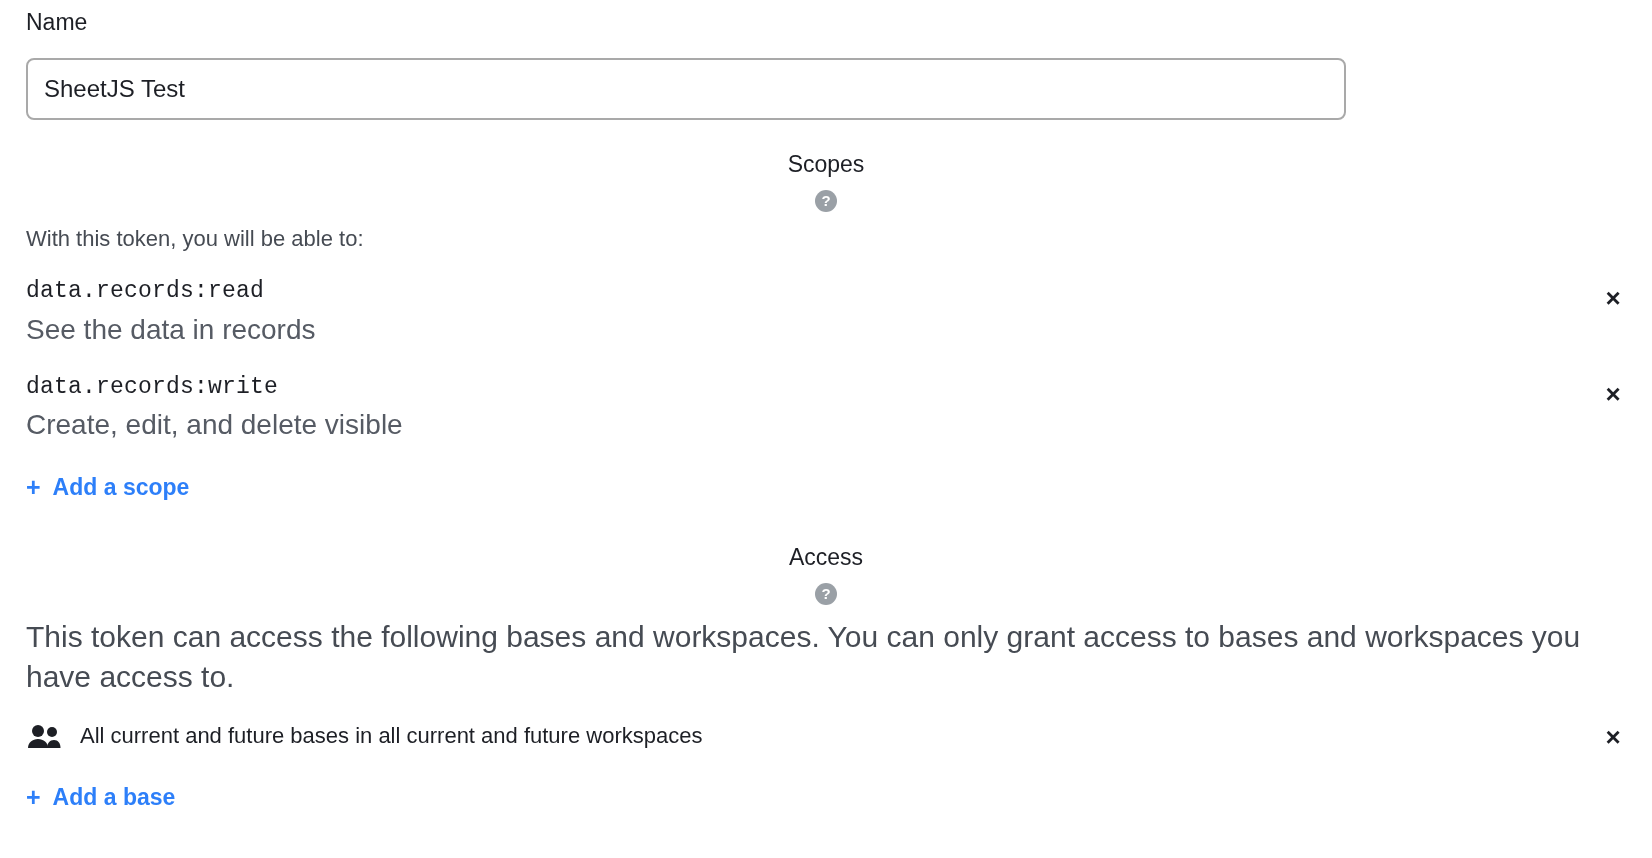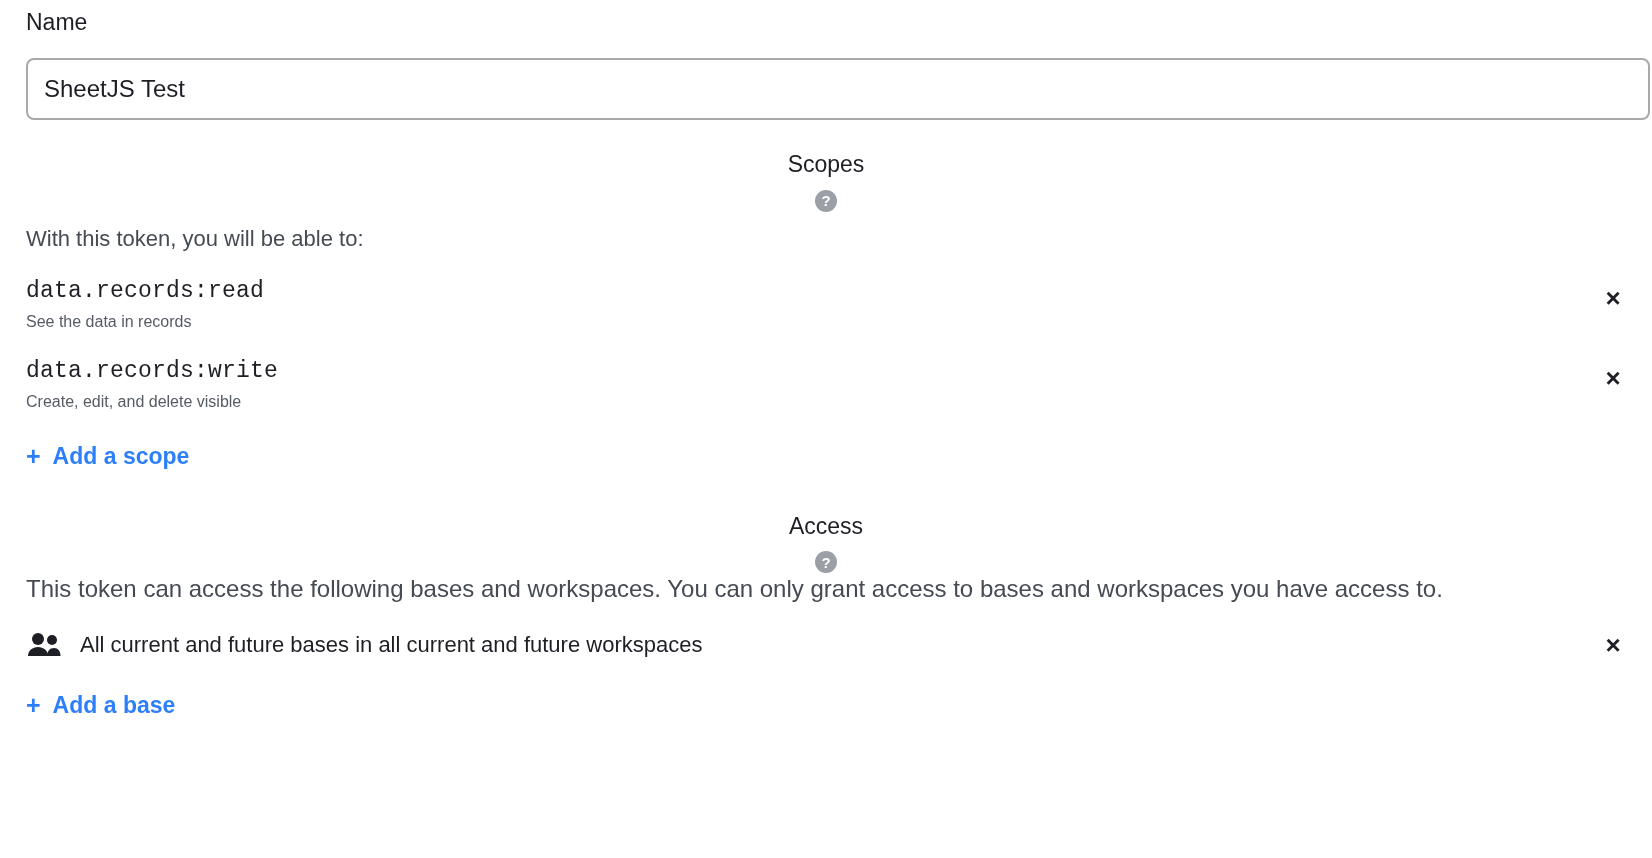--- a/index.html
+++ b/index.html
@@ -32,21 +32,21 @@
   }
   .helper-text {
     font-size: 22px;
     color: #464b53;
     line-height: 1.35;
     margin: 12px 0 0 0;
   }
   .name-input {
     display: block;
     box-sizing: border-box;
-    width: 1624px;
+    width: 1320px;
     height: 62px;
     margin-top: 20px;
     padding: 0 16px;
     font-size: 24px;
     font-family: "Liberation Sans", sans-serif;
     color: #1d1f25;
     background: #ffffff;
     border: 2px solid #a9a9a9;
     border-radius: 8px;
     outline: none;
@@ -84,21 +84,21 @@
     padding-right: 60px;
   }
   .scope-name {
     font-family: "Liberation Mono", monospace;
     font-size: 23px;
     color: #1d1f25;
     letter-spacing: 0.2px;
     line-height: 1.25;
   }
   .scope-desc {
-    font-size: 16px;
+    font-size: 28px;
     color: #565b64;
     line-height: 1.3;
     margin-top: 6px;
   }
   .remove-x {
     position: absolute;
     right: 0;
     top: 8px;
     width: 26px;
     height: 26px;
@@ -126,24 +126,24 @@
     font-size: 25px;
     font-weight: bold;
     line-height: 1;
   }
 
   
   .access-block {
     margin-top: 42px;
   }
   .access-desc {
-    font-size: 24px;
+    font-size: 30px;
     color: #464b53;
     line-height: 1.35;
-    margin-top: 0;
+    margin-top: 12px;
   }
   .group-label {
     margin-top: 22px;
     font-size: 17px;
     letter-spacing: 2.1px;
     color: #6b7079;
     font-weight: bold;
     text-transform: uppercase;
   }
   .access-row {

